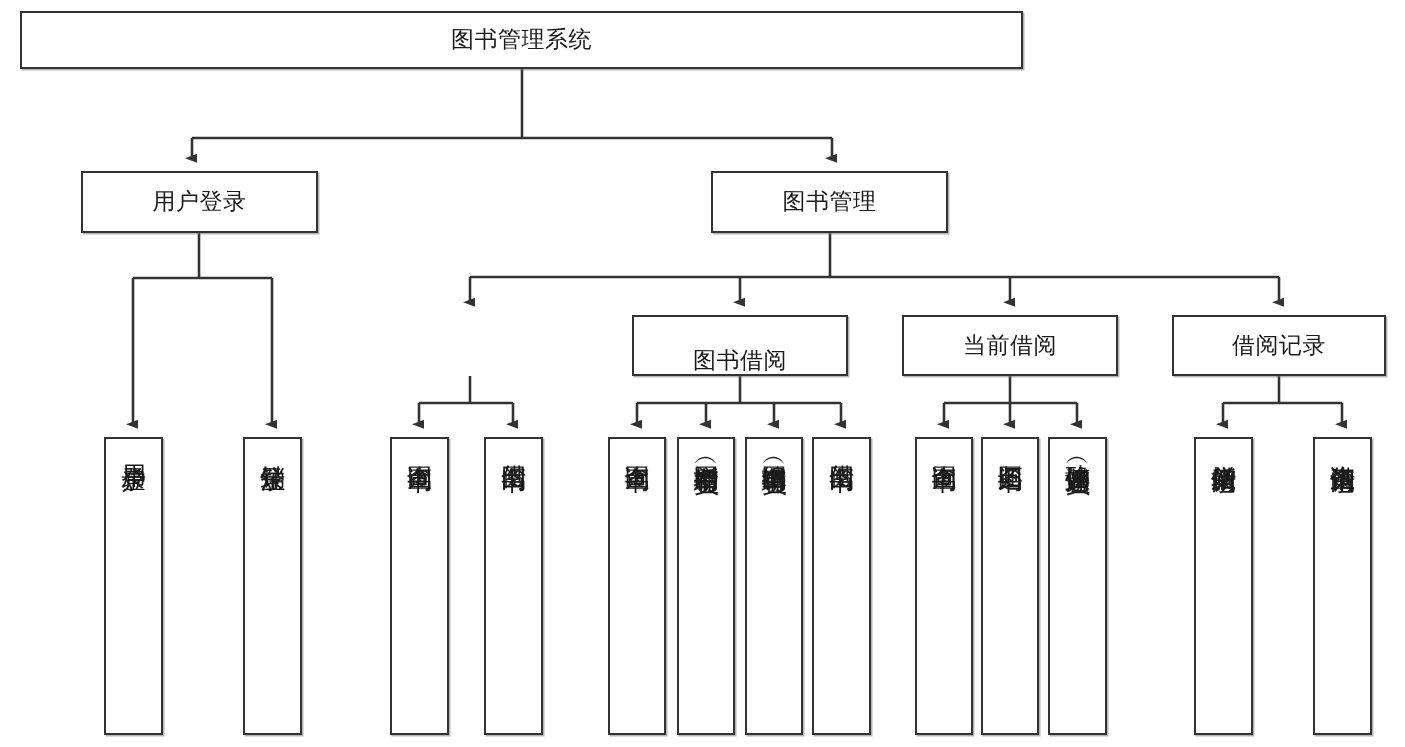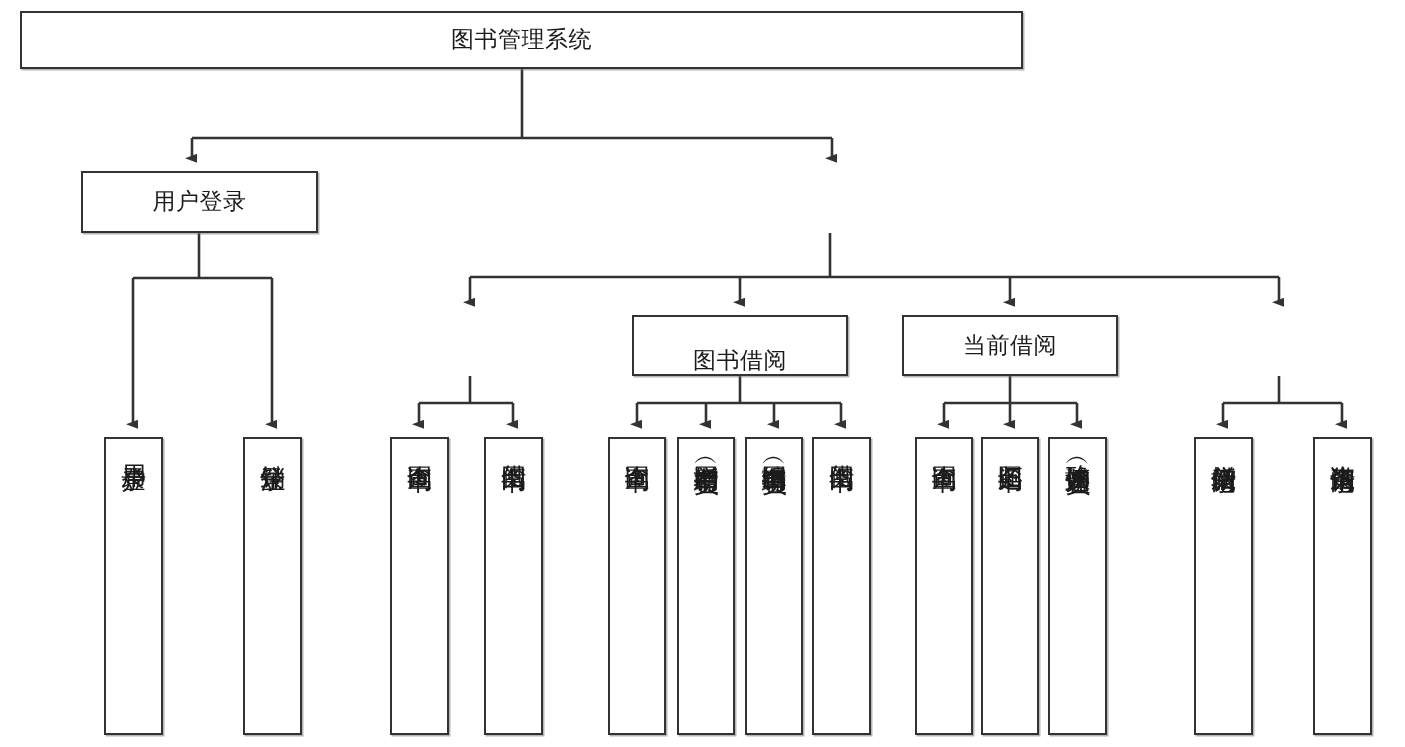--- a/index.html
+++ b/index.html
@@ -127,26 +127,32 @@
     </g>
   </svg>
 
   <div class="node h root" style="left:20px; top:11px; width:1003px; height:58px;">
     <span class="lbl">图书管理系统</span>
   </div>
 
   <div class="node h" style="left:81px; top:171px; width:237px; height:62px;">
     <span class="lbl">用户登录</span>
   </div>
+  <div class="node h" style="left:711px; top:171px; width:237px; height:62px;">
+    <span class="lbl">图书管理</span>
+  </div>
 
   <div class="node h" style="left:632px; top:315px; width:216px; height:61px;align-items:flex-end;">
     <span class="lbl">图书借阅</span>
   </div>
   <div class="node h" style="left:902px; top:315px; width:216px; height:61px;">
     <span class="lbl">当前借阅</span>
+  </div>
+  <div class="node h" style="left:1172px; top:315px; width:214px; height:61px;">
+    <span class="lbl">借阅记录</span>
   </div>
 
   <div class="node v" style="left:104px; top:437px; width:59px; height:298px;">
     <span class="lbl">用户登录</span>
   </div>
   <div class="node v" style="left:243px; top:437px; width:59px; height:298px;">
     <span class="lbl">注销登录</span>
   </div>
 
   <div class="node v" style="left:390px; top:437px; width:59px; height:298px;">

